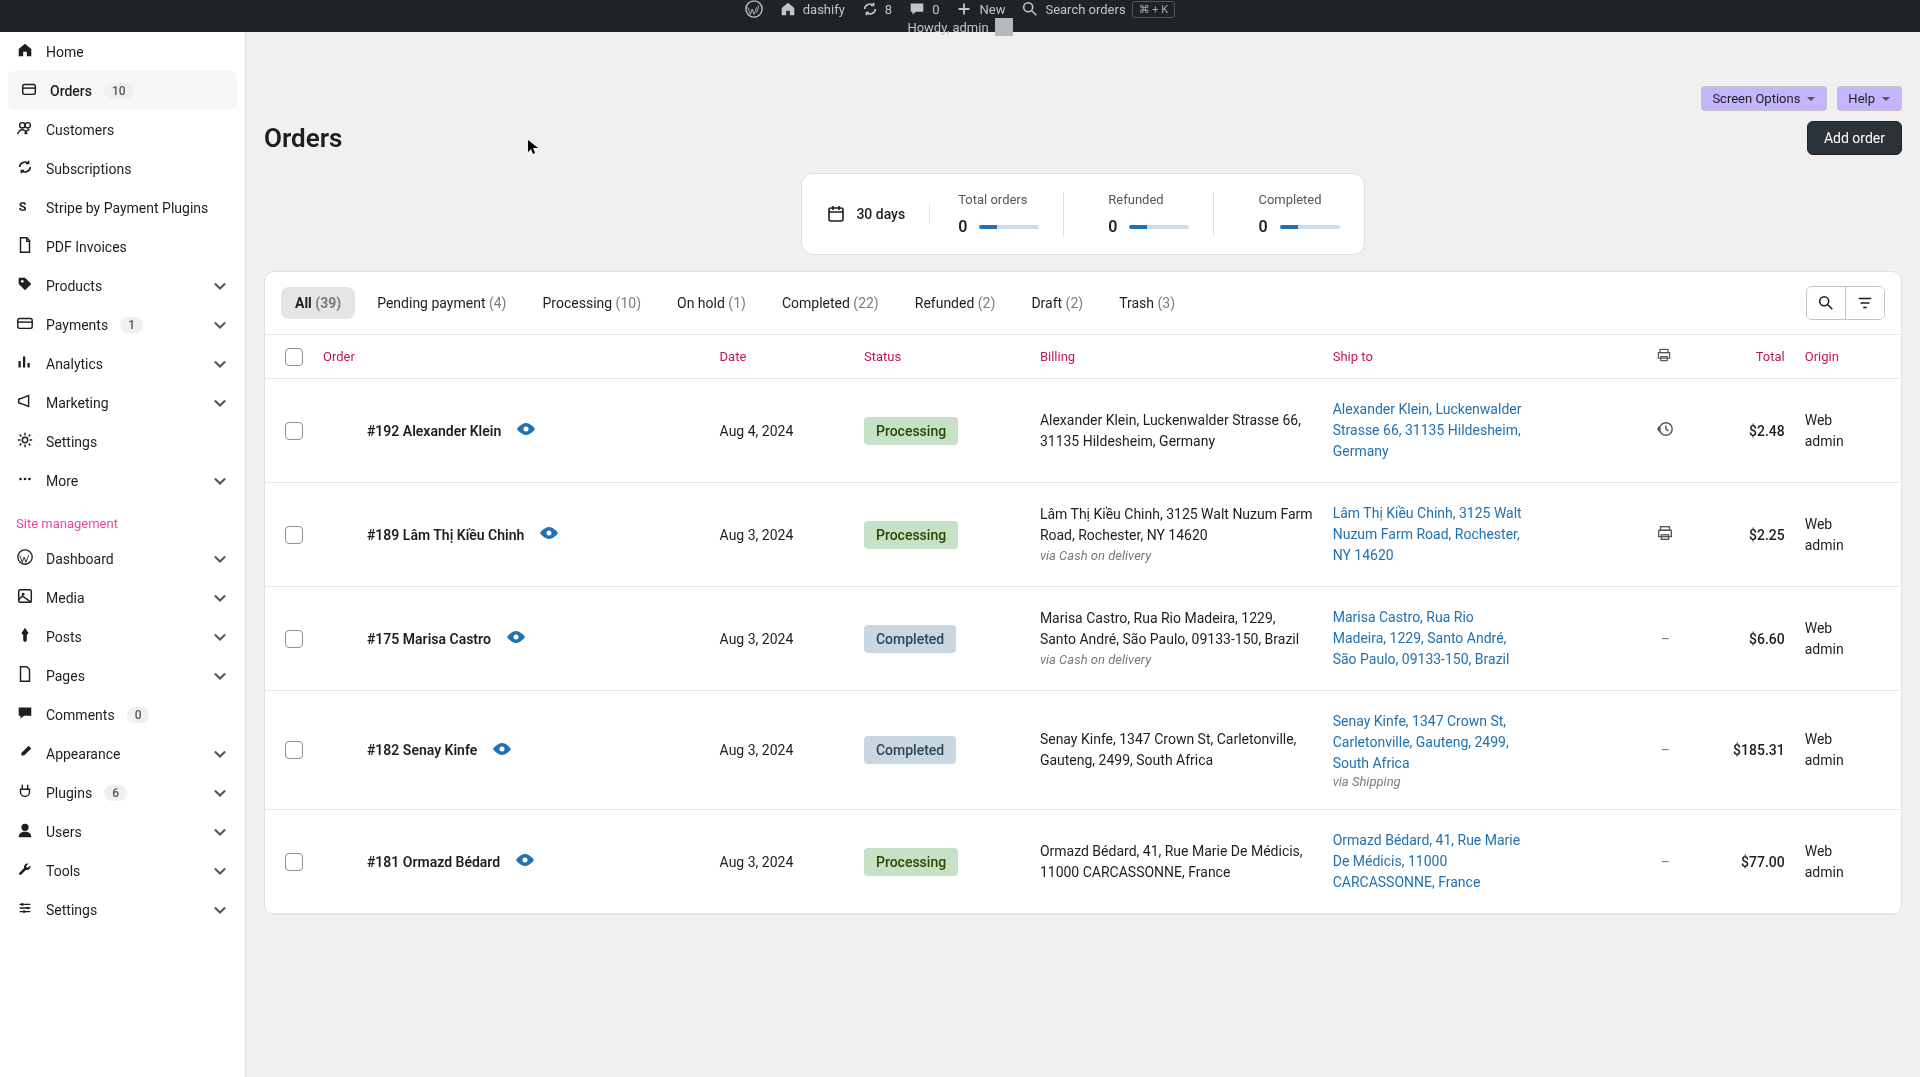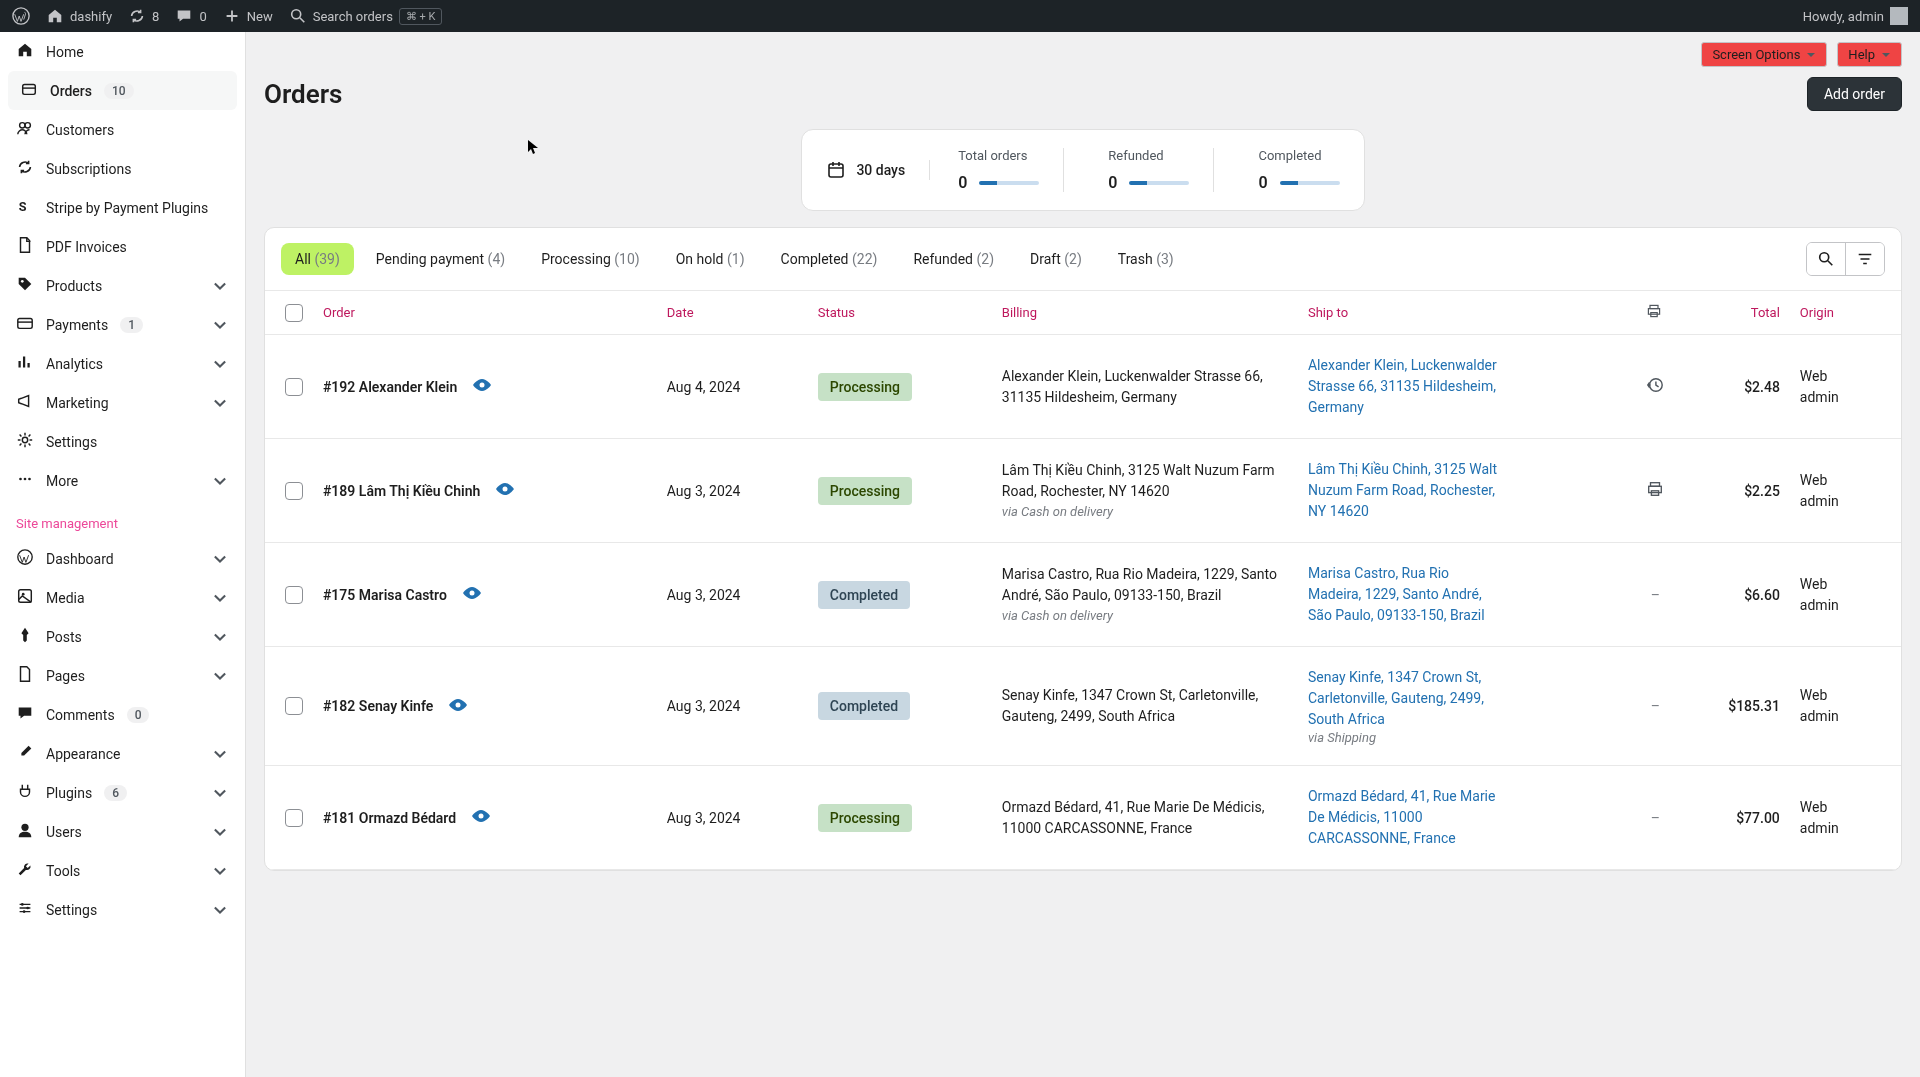--- a/index.html
+++ b/index.html
@@ -1,19 +1,19 @@
 <!DOCTYPE html>
 <html><head>
 <meta charset="utf-8">
 <style>
 * { margin: 0; padding: 0; box-sizing: border-box; font-family: -apple-system, BlinkMacSystemFont, "Segoe UI", Roboto, sans-serif; }
 body { background: #f0f0f1; color: #1e1e1e; font-size: 14px; }
 
 
-.admin-bar { background: #1d2327; color: #c3c4c7; height: 32px; display: flex; align-items: center; padding: 0 12px; justify-content: space-between; }
+.admin-bar { background: #1d2327; color: #c3c4c7; height: 32px; display: flex; align-items: center; padding: 0 12px; justify-content: space-between; flex-direction: column; }
 .admin-bar-left, .admin-bar-right { display: flex; align-items: center; gap: 16px; }
 .admin-bar-item { display: flex; align-items: center; gap: 6px; font-size: 13px; cursor: pointer; }
 .admin-bar-item svg { width: 18px; height: 18px; fill: #c3c4c7; }
 .search-shortcut { border: 1px solid #50575e; border-radius: 3px; padding: 1px 6px; font-size: 11px; color: #a7aaad; }
 .avatar-sq { width: 18px; height: 18px; background: #b4b9be; }
 
 
 .layout { display: flex; min-height: calc(100vh - 32px); }
 .sidebar { width: 246px; background: #fff; border-right: 1px solid #e0e0e0; }
 .content { flex: 1; padding: 0; }
@@ -21,55 +21,55 @@
 
 .side-item { display: flex; align-items: center; gap: 12px; padding: 9px 16px; cursor: pointer; color: #1e1e1e; font-size: 14px; position: relative; }
 .side-item.active { background: #f6f7f7; border-radius: 6px; margin: 0 8px; padding: 9px 12px; font-weight: 500; }
 .side-item svg { width: 18px; height: 18px; flex-shrink: 0; }
 .side-badge { background: #f0f0f1; color: #50575e; border-radius: 10px; padding: 1px 8px; font-size: 12px; font-weight: 500; }
 .side-chevron { margin-left: auto; width: 14px; height: 14px; }
 .side-section-label { color: #ec4899; font-size: 13px; padding: 16px 16px 8px; }
 
 
 .page-top { display: flex; justify-content: flex-end; gap: 10px; padding: 10px 18px 0; }
-.top-btn { background: #ef4444; border: 1px solid #c3c4c7; border-radius: 3px; padding: 4px 10px; font-size: 13px; display: flex; align-items: center; gap: 6px; cursor: pointer; }
+.top-btn { background: #c4b5fd; border: 1px solid #c3c4c7; border-radius: 3px; padding: 4px 10px; font-size: 13px; display: flex; align-items: center; gap: 6px; cursor: pointer; margin-top: 44px; }
 
 .page-header { display: flex; align-items: center; justify-content: space-between; padding: 10px 18px 18px; }
 .page-title { font-size: 26px; font-weight: 600; }
 .add-order-btn { background: #2c3338; color: #fff; border: 1px solid #1d2327; border-radius: 6px; padding: 8px 16px; font-size: 14px; cursor: pointer; }
 
 
 .summary-wrap { display: flex; justify-content: center; margin-bottom: 16px; }
 .summary-card { background: #fff; border: 1px solid #e0e0e0; border-radius: 12px; display: flex; align-items: center; padding: 18px 24px; gap: 28px; }
 .summary-period { display: flex; align-items: center; gap: 10px; font-weight: 500; padding-right: 24px; border-right: 1px solid #e0e0e0; }
 .summary-stat { padding-right: 24px; border-right: 1px solid #e0e0e0; }
 .summary-stat:last-child { border-right: none; padding-right: 0; }
 .summary-stat-label { color: #50575e; font-size: 13px; margin-bottom: 10px; }
 .summary-stat-val { display: flex; align-items: center; gap: 12px; }
 .summary-stat-num { font-size: 16px; font-weight: 600; }
 .summary-bar { width: 60px; height: 4px; background: linear-gradient(90deg, #2271b1 0%, #2271b1 30%, #caddef 30%); border-radius: 2px; }
 
 
 .orders-panel { background: #fff; border: 1px solid #e0e0e0; border-radius: 10px; margin: 0 18px 24px; overflow: hidden; }
 .tabs-row { display: flex; align-items: center; padding: 14px 16px; gap: 8px; border-bottom: 1px solid #e8e8e8; }
 .tab { padding: 8px 14px; border-radius: 8px; cursor: pointer; font-size: 14px; color: #1e1e1e; }
-.tab.active { background: #bef264; font-weight: 400; }
+.tab.active { background: #e5e5e5; font-weight: 700; }
 .tab-count { color: #787c82; }
 .tabs-actions { margin-left: auto; display: flex; align-items: center; gap: 0; border: 1px solid #c3c4c7; border-radius: 6px; overflow: hidden; }
 .tabs-actions button { background: #fff; border: none; padding: 7px 10px; cursor: pointer; display: flex; align-items: center; }
 .tabs-actions button + button { border-left: 1px solid #c3c4c7; }
 
 
 .orders-table { width: 100%; border-collapse: collapse; }
 .orders-table th { text-align: left; font-weight: 400; color: #be185d; font-size: 13px; padding: 12px 10px; border-bottom: 1px solid #e8e8e8; }
 .orders-table td { padding: 20px 10px; border-bottom: 1px solid #e8e8e8; vertical-align: middle; font-size: 14px; }
 .orders-table th:first-child, .orders-table td:first-child { padding-left: 20px; width: 40px; }
 .orders-table th:last-child, .orders-table td:last-child { padding-right: 20px; }
 .row-checkbox { width: 18px; height: 18px; border: 1.5px solid #8c8f94; border-radius: 4px; cursor: pointer; }
-.order-cell { display: flex; align-items: center; gap: 14px; }
+.order-cell { display: flex; align-items: center; gap: 14px; margin-left: 44px; }
 .order-id { font-weight: 600; }
 .eye-icon { color: #2271b1; cursor: pointer; }
 .status-pill { display: inline-block; padding: 6px 12px; border-radius: 4px; font-size: 14px; font-weight: 500; }
 .status-processing { background: #c6e1c6; color: #2c4700; }
 .status-completed { background: #c8d7e1; color: #2e4453; }
 .billing-cell { color: #1e1e1e; line-height: 1.5; max-width: 190px; }
 .billing-via { color: #787c82; font-style: italic; font-size: 13px; }
 .shipto-cell { color: #2271b1; line-height: 1.5; max-width: 190px; }
 .shipto-via { color: #787c82; font-style: italic; font-size: 13px; }
 .icon-col { width: 36px; text-align: center; color: #50575e; }

